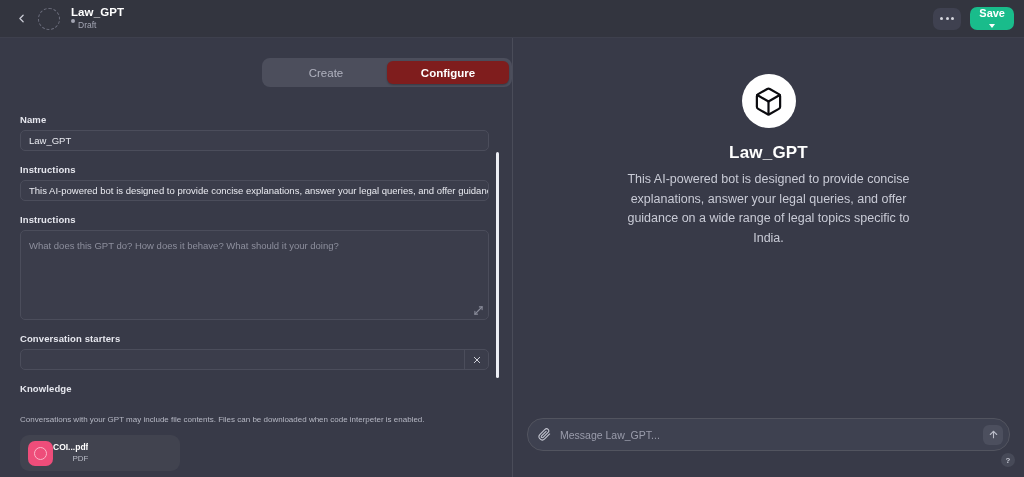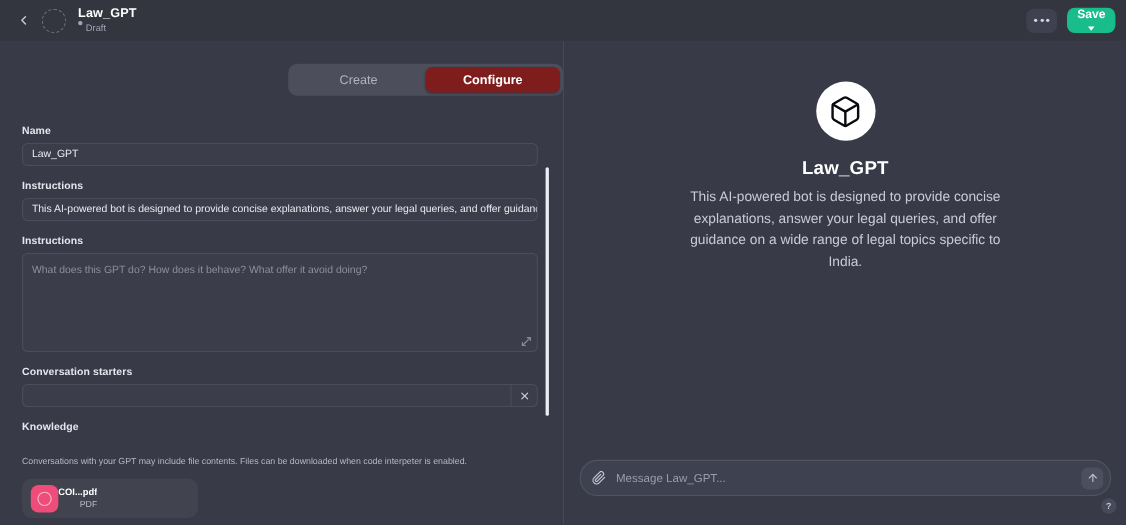--- a/index.html
+++ b/index.html
@@ -198,21 +198,21 @@
 
       <div class="spacer-12"></div>
 
       <div class="field-label">Instructions</div>
       <div class="text-input desc" placeholder="Add a short description about what this GPT does">This AI-powered bot is designed to provide concise explanations, answer your legal queries, and offer guidanc</div>
 
       <div class="spacer-12"></div>
 
       <div class="field-label">Instructions</div>
       <div class="textarea-box">
-        <span>What does this GPT do? How does it behave? What offer it avoid doing?</span>
+        <span>What does this GPT do? How does it behave? What should it your doing?</span>
         <svg class="resize-handle" viewBox="0 0 10 10" fill="none" stroke="currentColor" stroke-width="1.2" stroke-linecap="round">
           <line x1="1" y1="9" x2="5" y2="5"></line>
             <polyline points="1,6 1,9 4,9"></polyline>
           <line x1="9" y1="1" x2="5" y2="5"></line>
             <polyline points="6,1 9,1 9,4"></polyline>
         </svg>
       </div>
 
       <div class="spacer-12"></div>
 

